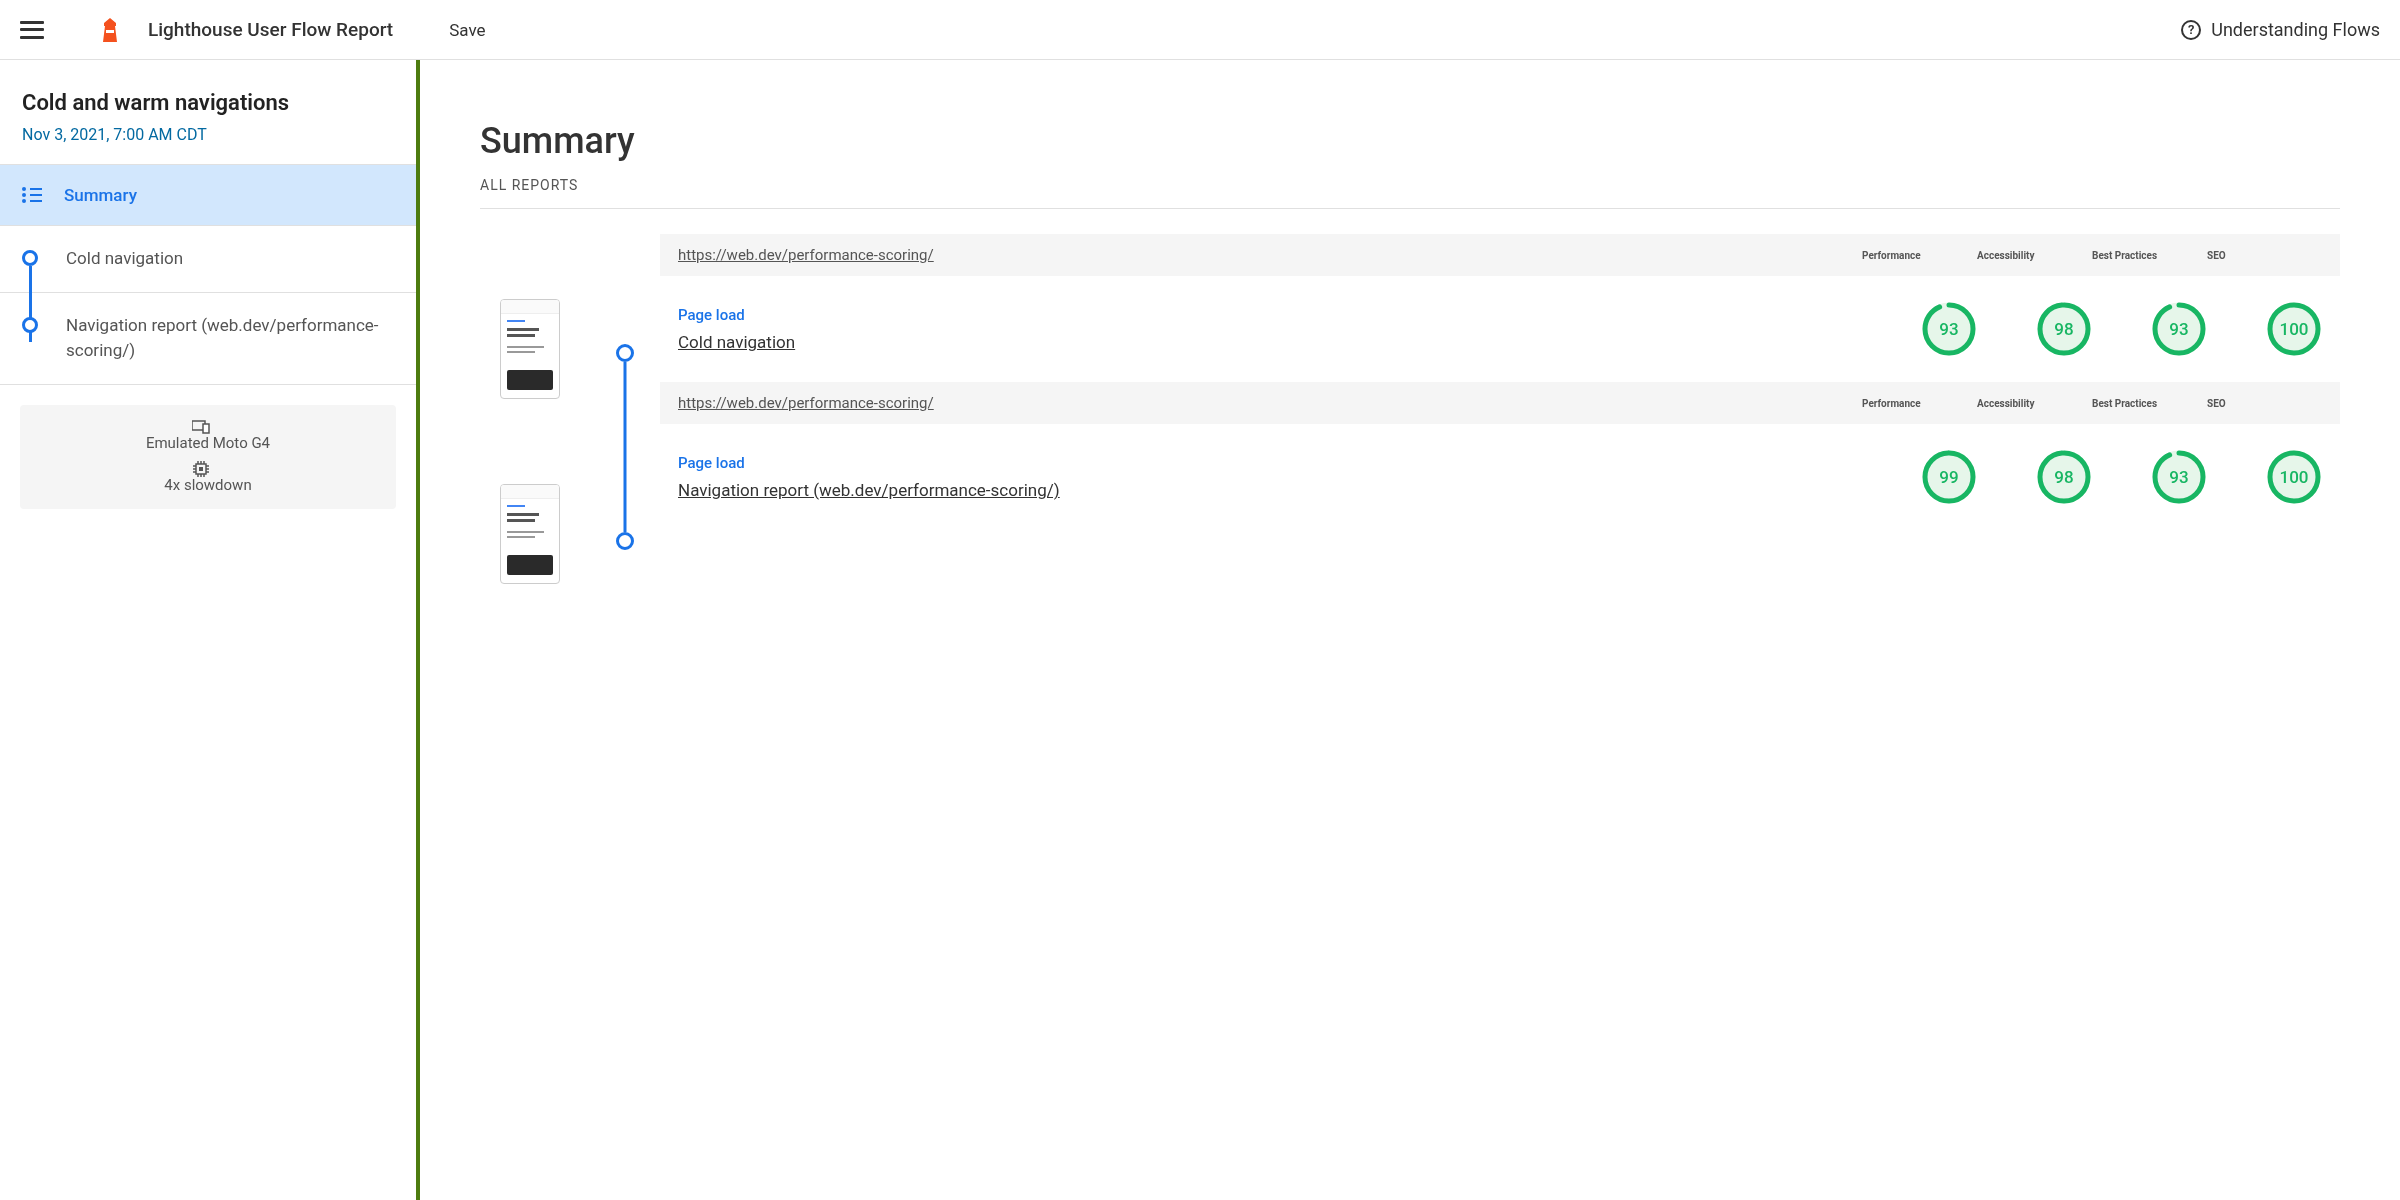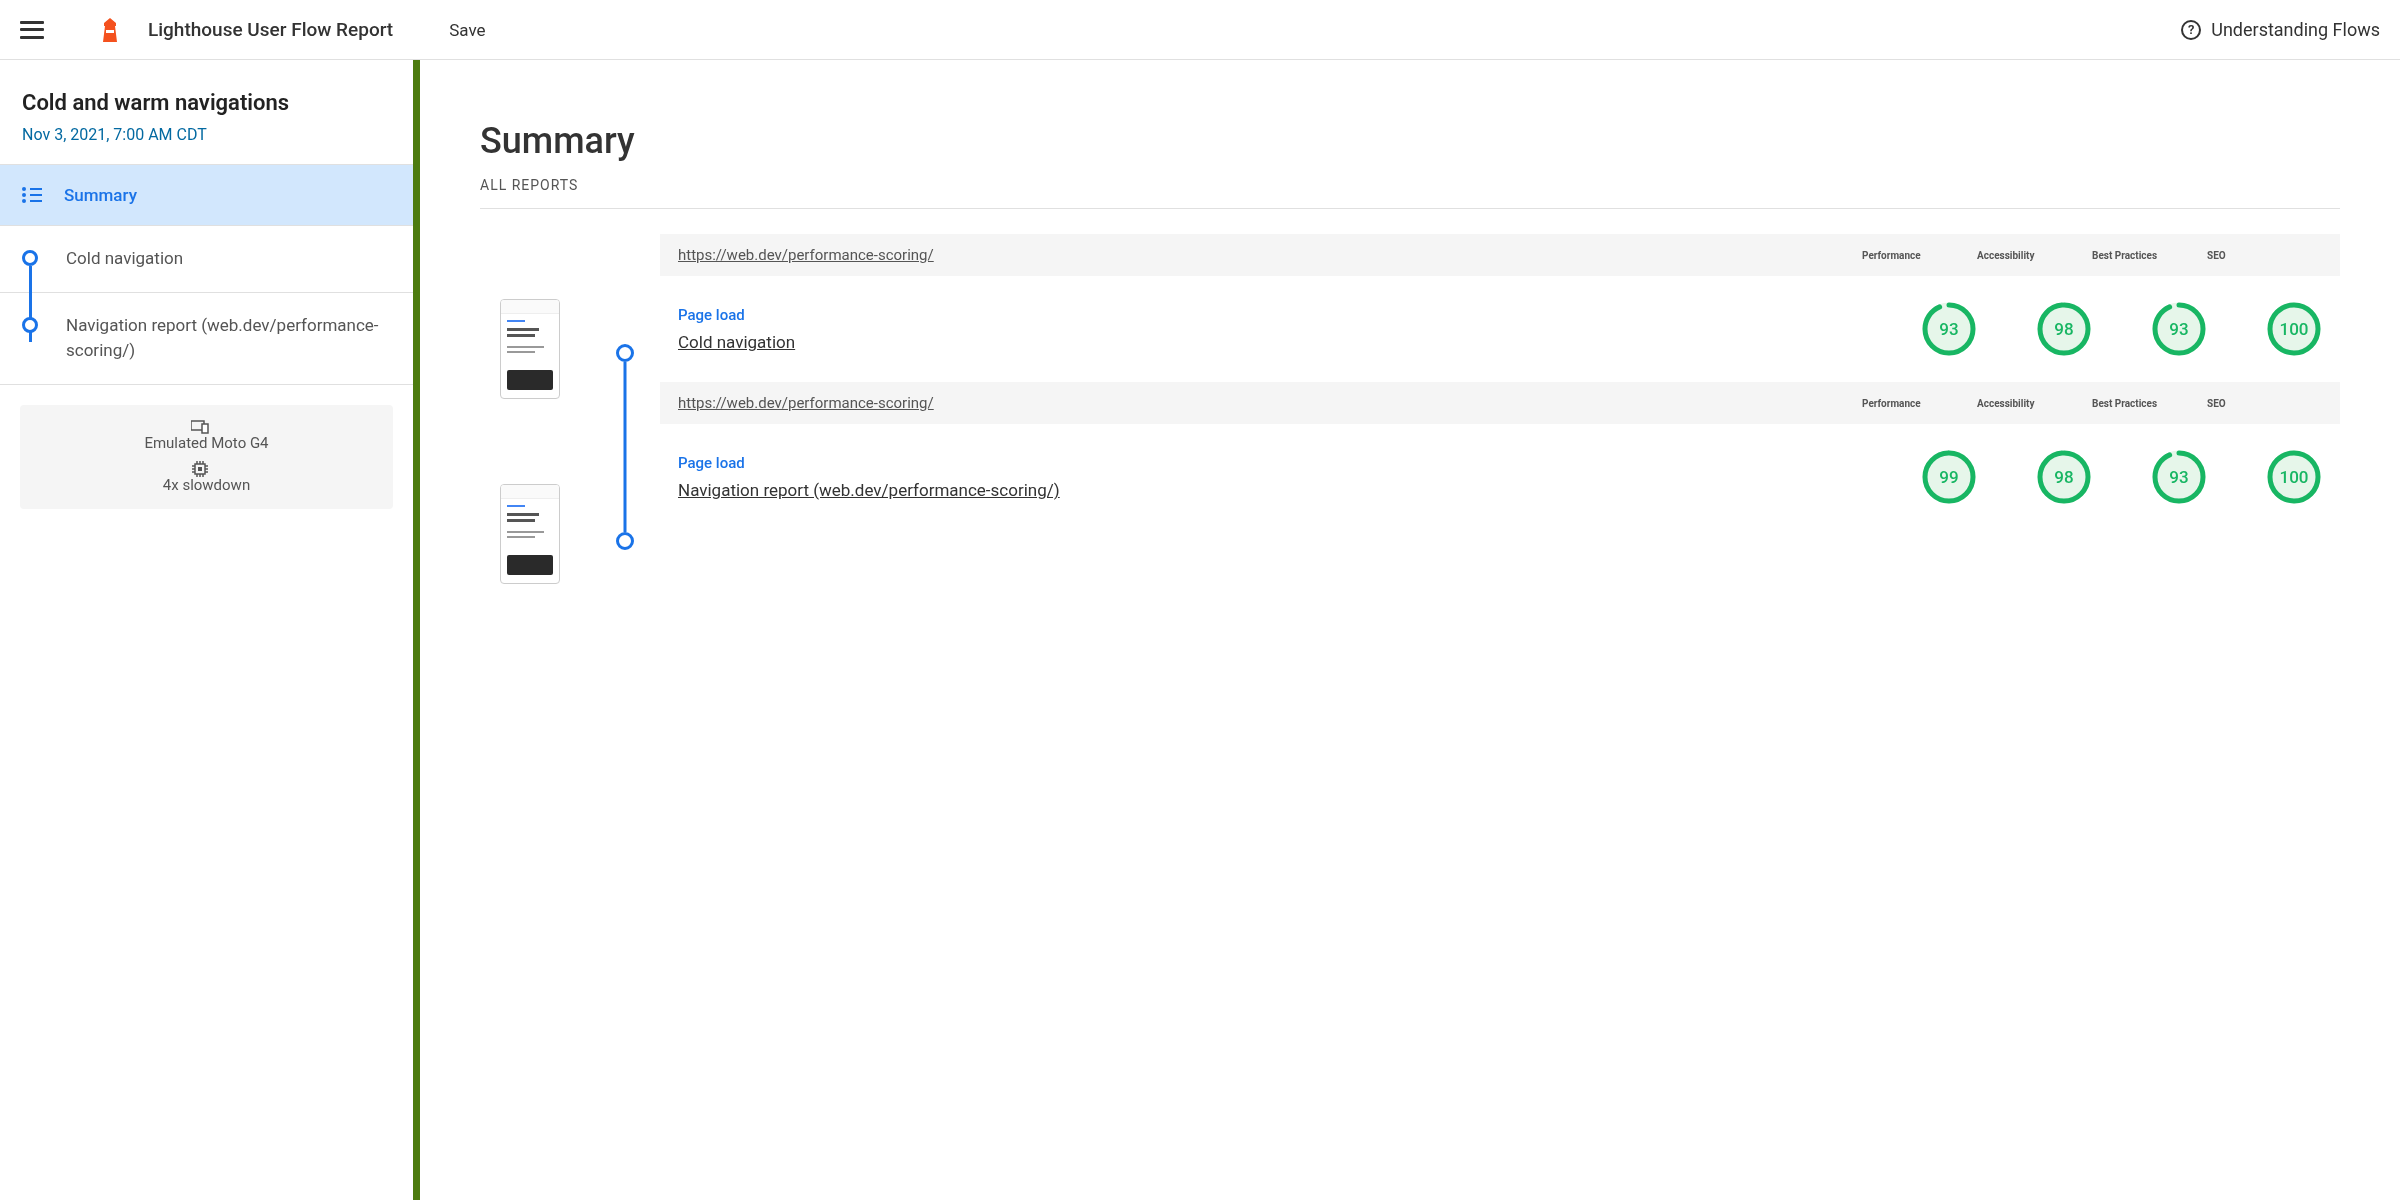--- a/index.html
+++ b/index.html
@@ -12,21 +12,21 @@
 .lighthouse-icon { width: 20px; height: 24px; margin-right: 12px; position: relative; }
 .lighthouse-icon svg { display: block; }
 .app-title { font-size: 19px; font-weight: 500; color: #333; margin-right: 40px; }
 .save-btn { font-size: 17px; color: #333; cursor: pointer; }
 .spacer { flex: 1; }
 .help-link { display: flex; align-items: center; font-size: 18px; color: #333; cursor: pointer; }
 .help-icon { width: 20px; height: 20px; border: 2px solid #333; border-radius: 50%; display: flex; align-items: center; justify-content: center; font-size: 13px; font-weight: 600; margin-right: 10px; }
 
 
 .container { display: flex; height: calc(100vh - 60px); }
-.sidebar { width: 420px; border-right: 7px solid #4d7c0f; overflow-y: auto; }
+.sidebar { width: 420px; border-right: 4px solid #4d7c0f; overflow-y: auto; }
 .main { flex: 1; overflow-y: auto; padding: 60px; }
 
 
 .sb-header { padding: 30px 22px 20px; }
 .sb-title { font-size: 22px; font-weight: 600; color: #222; margin-bottom: 10px; }
 .sb-date { font-size: 16px; color: #0369a1; }
 .sb-section { border-top: 1px solid #e0e0e0; }
 .sb-summary { background: #d2e7fd; color: #1a73e8; display: flex; align-items: center; padding: 20px 22px; font-size: 17px; font-weight: 500; border-bottom: 1px solid #e0e0e0; cursor: pointer; }
 .summary-icon { width: 20px; height: 16px; margin-right: 22px; position: relative; }
 .summary-icon .dot { position: absolute; width: 4px; height: 4px; background: #1a73e8; border-radius: 50%; left: 0; }

